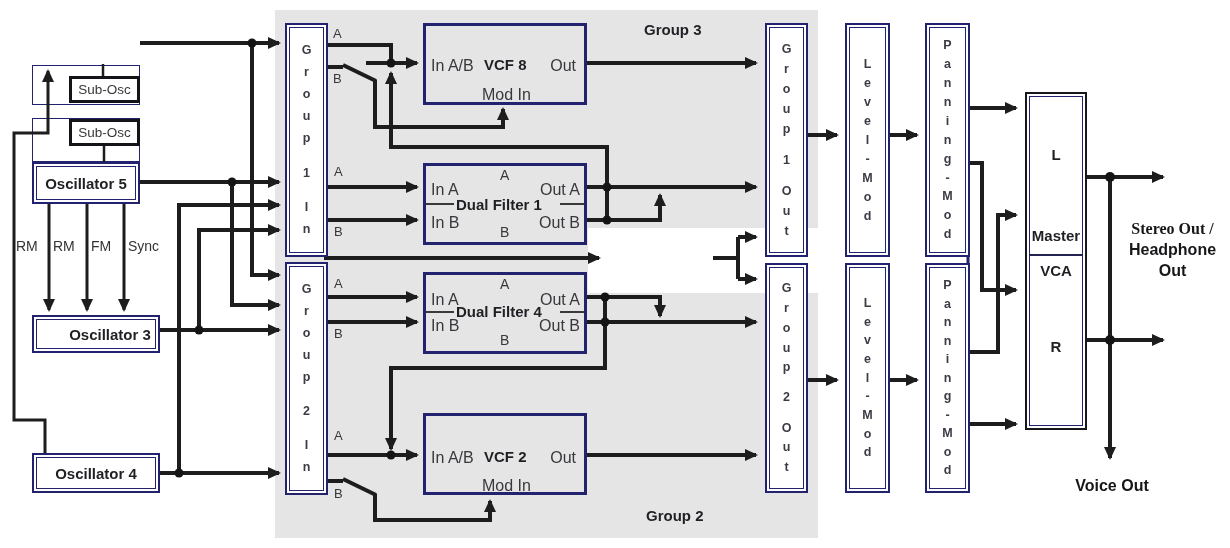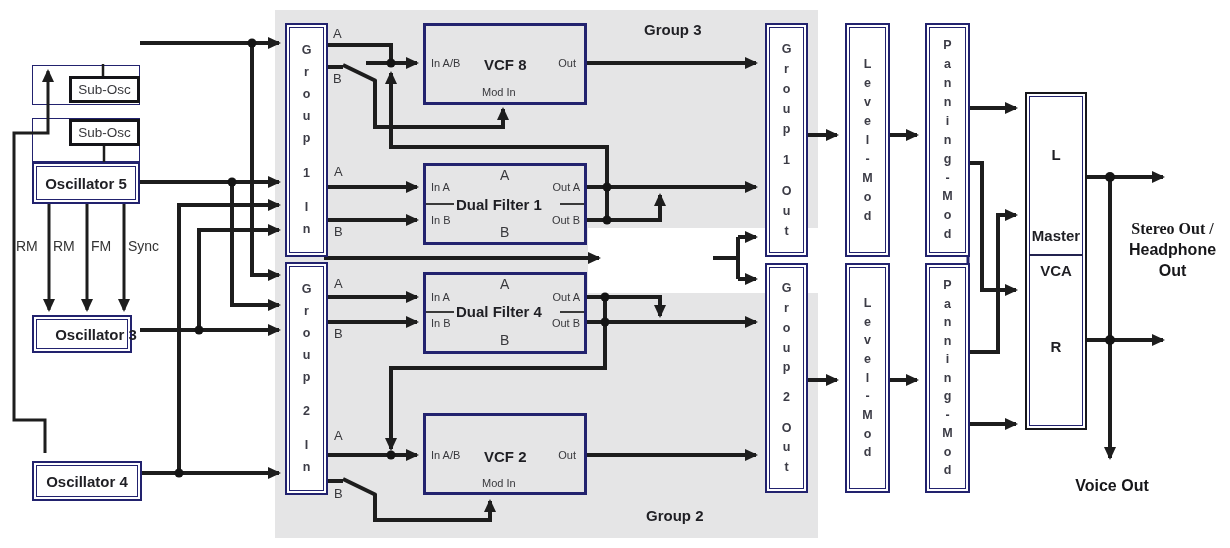--- a/index.html
+++ b/index.html
@@ -14,21 +14,21 @@
   svg.wires{position:absolute;left:0;top:0;z-index:2;}
   .box{position:absolute;z-index:3;box-sizing:border-box;}
   .white{background:#ffffff;}
   .clear{background:transparent;}
   .navy{border:2px solid #22226e;}
   .navy3{border:3px solid #22226e;}
   .blackb{border:3px solid #141418;}
   .dbl{box-shadow: inset 0 0 0 2px #ffffff, inset 0 0 0 3px #22226e;}
   .thin{border:1px solid #22226e;background:transparent;z-index:1;}
   .title{font-weight:bold;font-size:15px;color:#1f1f24;white-space:nowrap;}
-  .port{font-size:11px;color:#38383c;white-space:nowrap;}
+  .port{font-size:16px;color:#38383c;white-space:nowrap;}
   .tap{position:absolute;z-index:4;font-size:13px;color:#38383c;}
   .modlbl{position:absolute;z-index:4;font-size:14px;color:#333;}
   .ctr{display:flex;align-items:center;justify-content:center;text-align:center;}
   .vcol{display:flex;flex-direction:column;align-items:center;justify-content:space-evenly;
         font-weight:bold;font-size:12.5px;color:#3c3c46;line-height:1;}
   .vcol span{display:block;}
   .vcol .vgap{height:3px;}
   .region{position:absolute;z-index:4;font-weight:bold;font-size:15px;color:#1f1f24;}
   .outlbl{position:absolute;z-index:4;font-weight:bold;font-size:16px;color:#17171a;text-align:center;line-height:21px;}
   .pp{position:absolute;z-index:4;}
@@ -139,24 +139,24 @@
 
   <div class="box white blackb ctr" style="left:69px;top:76px;width:71px;height:27px;">
     <span class="port" style="font-size:13.5px;">Sub-Osc</span>
     </div>
   <div class="box white blackb ctr" style="left:69px;top:119px;width:71px;height:27px;">
     <span class="port" style="font-size:13.5px;">Sub-Osc</span>
     </div>
   <div class="box white navy dbl ctr" style="left:32px;top:162px;width:108px;height:42px;">
     <span class="title">Oscillator 5</span>
     </div>
-  <div class="box white navy dbl ctr" style="left:32px;top:315px;width:100px;height:38px;padding-left:28px;">
+  <div class="box white navy dbl ctr" style="left:32px;top:315px;width:128px;height:38px;padding-left:28px;">
     <span class="title">Oscillator 3</span>
     </div>
-  <div class="box white navy dbl ctr" style="left:32px;top:453px;width:110px;height:40px;margin-top:8px;">
+  <div class="box white navy dbl ctr" style="left:32px;top:453px;width:128px;height:40px;">
     <span class="title">Oscillator 4</span>
     </div>
 
   <div class="modlbl" style="left:16px;top:238px;">RM</div>
   <div class="modlbl" style="left:53px;top:238px;">RM</div>
   <div class="modlbl" style="left:91px;top:238px;">FM</div>
   <div class="modlbl" style="left:128px;top:238px;">Sync</div>
 
   <div class="box white navy dbl vcol" style="left:285px;top:23px;width:43px;height:234px;padding:10px 0;">
       <span>G</span>

